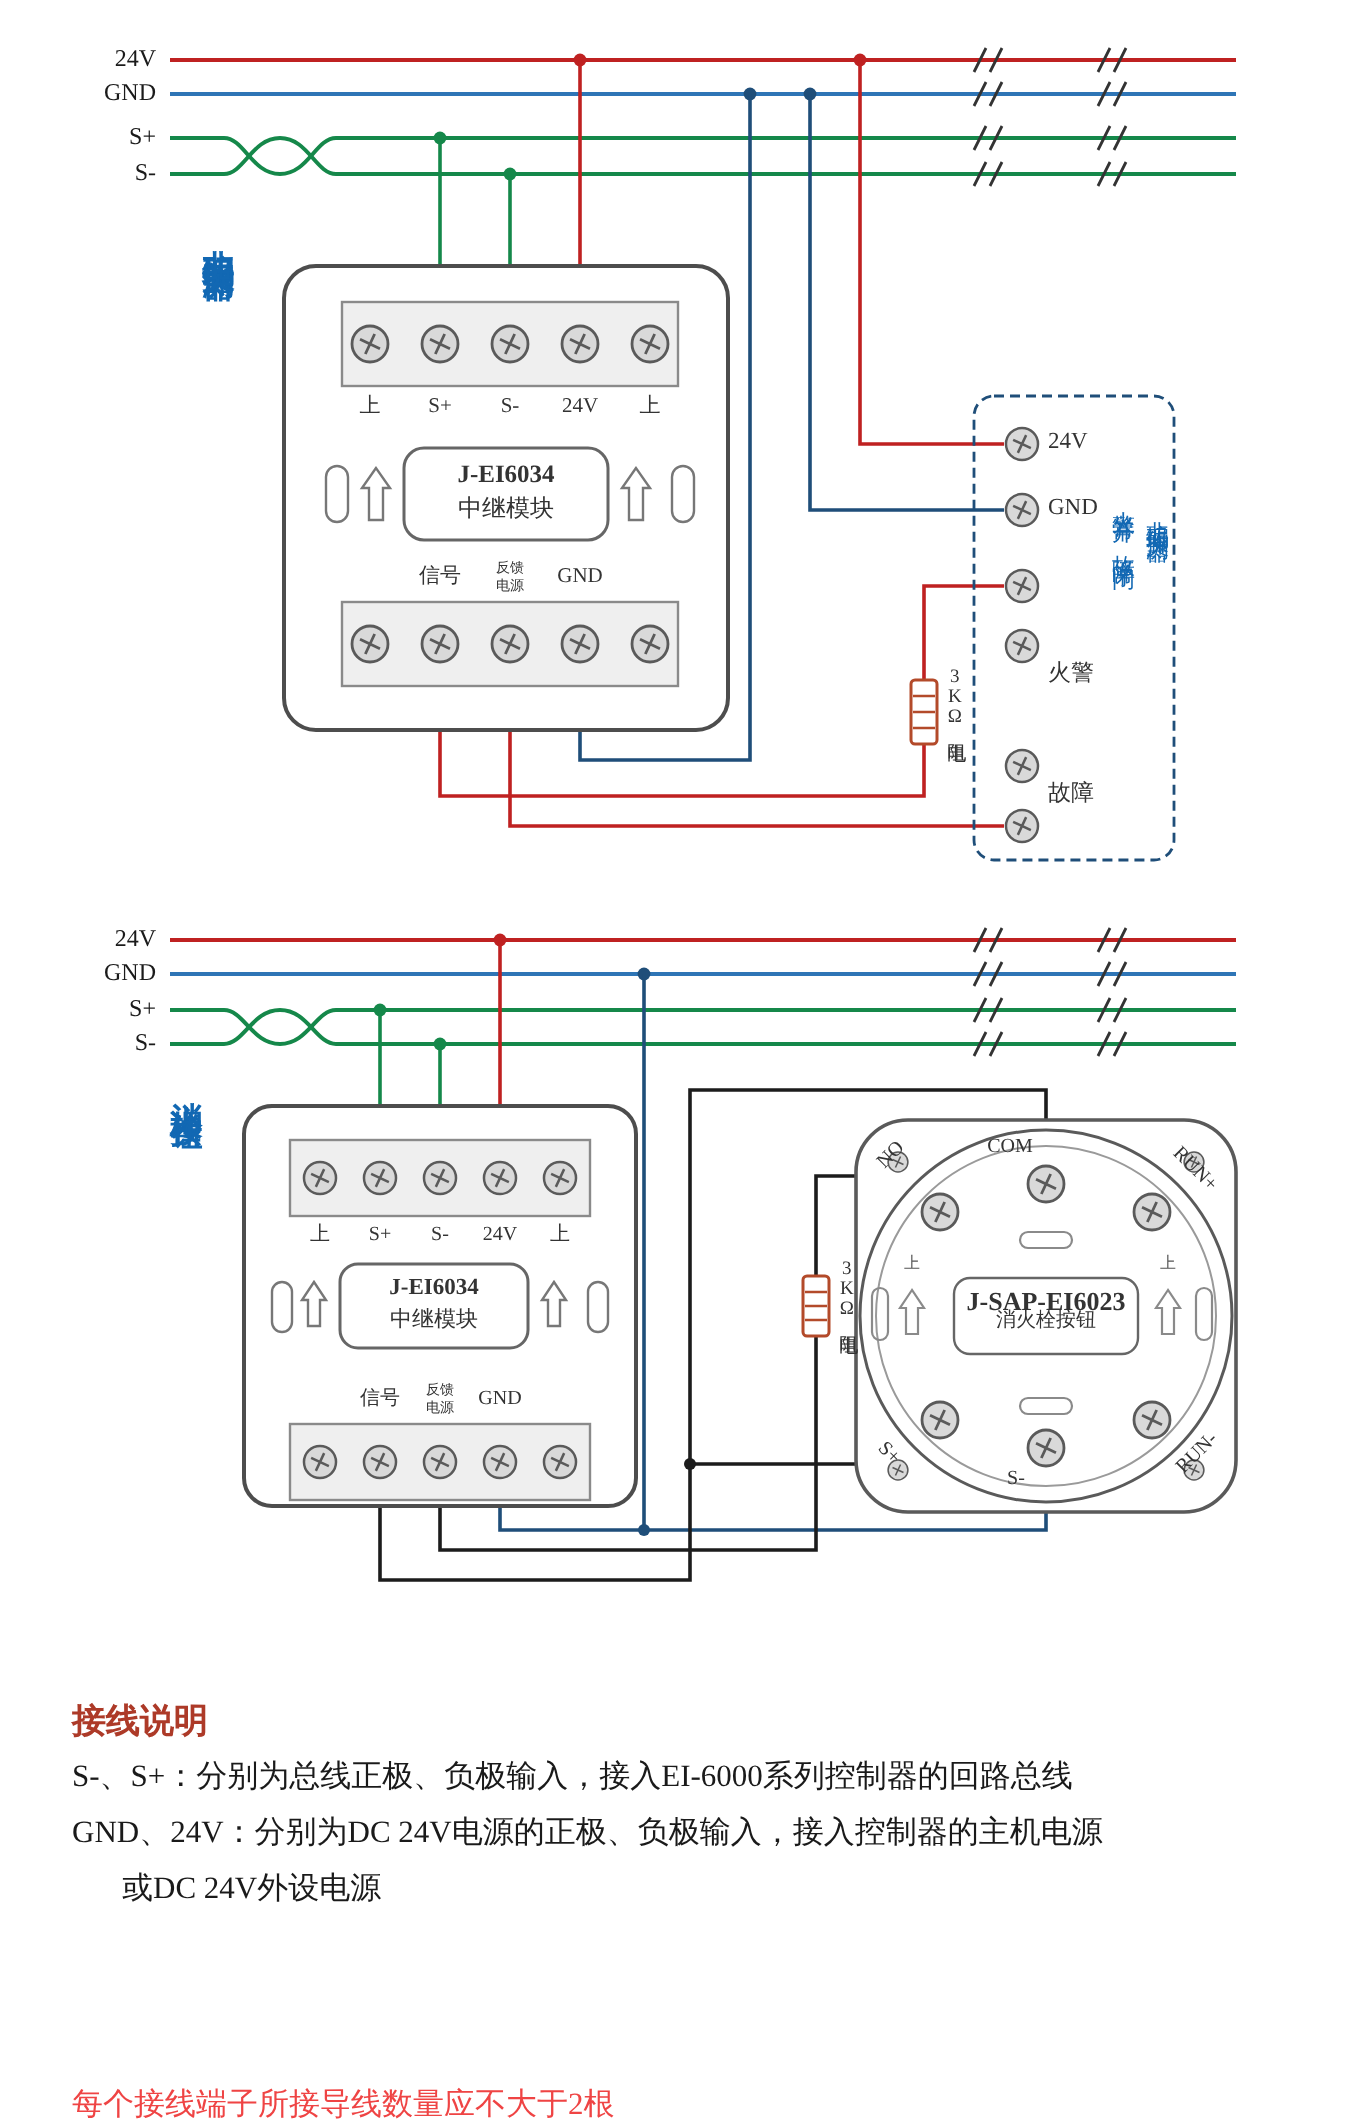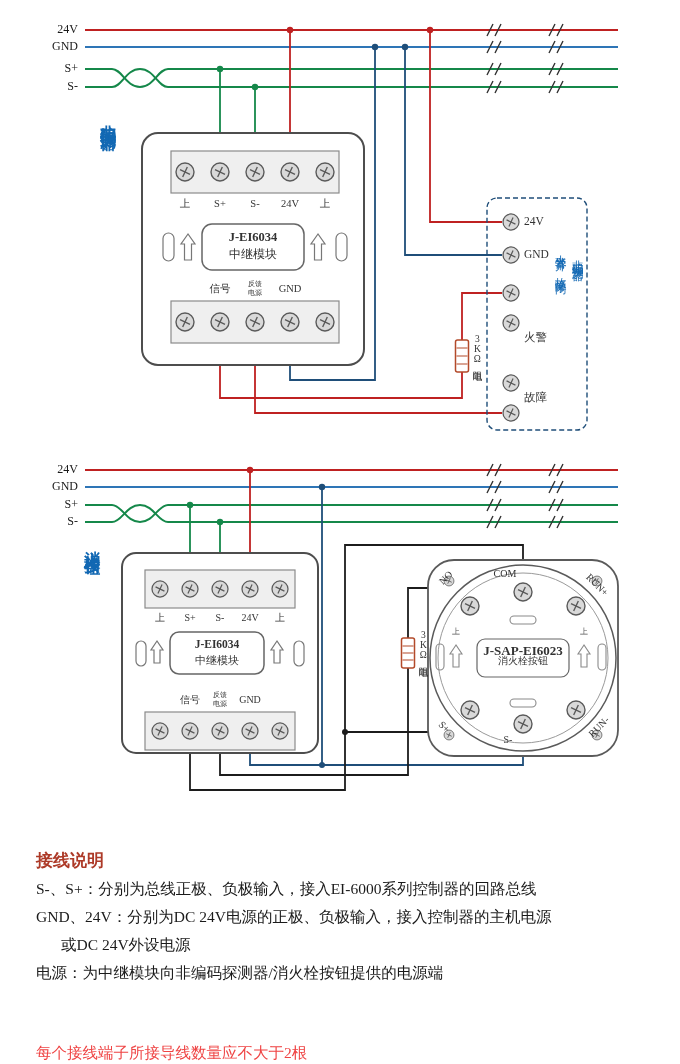--- a/index.html
+++ b/index.html
@@ -247,16 +247,15 @@
 <div class="lbl dev" style="left:599px;top:727px;transform:translate(-50%,-50%) rotate(-45deg);">RUN-</div>
 <div class="lbl c" style="left:523px;top:643px;font-size:13px;font-weight:600;color:#333;">J-SAP-EI6023</div>
 <div class="lbl c" style="left:523px;top:655px;font-size:10px;color:#333;">消火栓按钮</div>
 <div class="lbl c" style="left:456px;top:627px;font-size:8px;color:#555;">上</div>
 <div class="lbl c" style="left:584px;top:627px;font-size:8px;color:#555;">上</div>
 
 <div class="lbl notes-title" style="left:36px;top:851px;">接线说明</div>
 <div class="lbl notes-line" style="left:36px;top:880px;">S-、S+：分别为总线正极、负极输入，接入EI-6000系列控制器的回路总线</div>
 <div class="lbl notes-line" style="left:36px;top:908px;">GND、24V：分别为DC 24V电源的正极、负极输入，接入控制器的主机电源</div>
 <div class="lbl notes-line" style="left:36px;top:936px;margin-left:25px;">或DC 24V外设电源</div>
-<div class="lbl notes-line" style="left:36px;top:964px;">电源：为中继模块向非编码探测器/消火栓按钮提供的电源端</div>
 <div class="lbl notes-line warn" style="left:36px;top:1020px;">每个接线端子所接导线数量应不大于2根</div>
 
 </div>
 
 </body></html>

